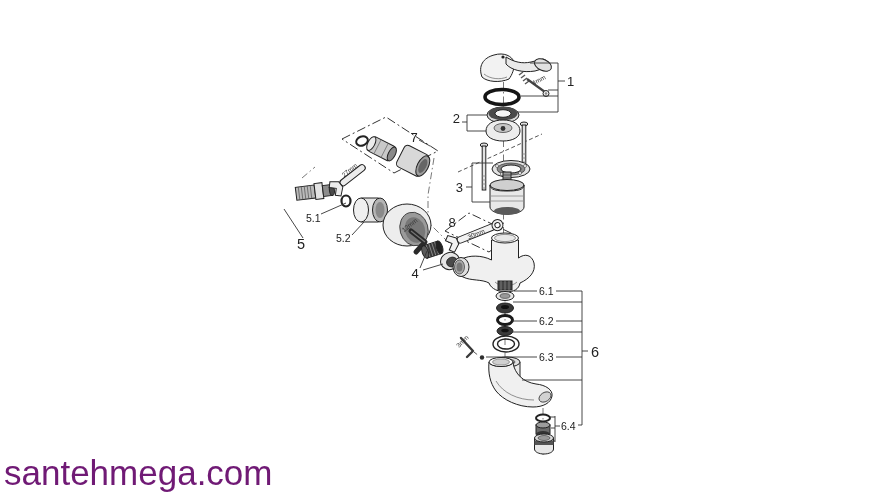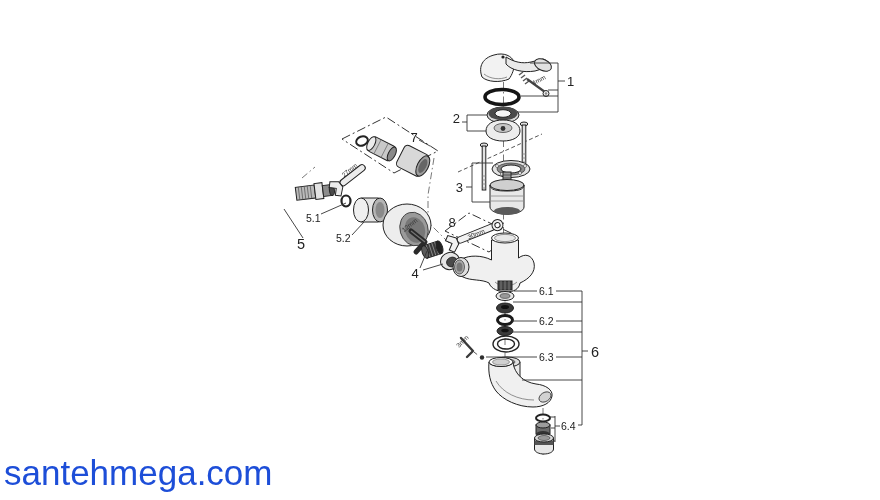--- a/index.html
+++ b/index.html
@@ -10,21 +10,21 @@
   .lbl-big{font-family:"Liberation Sans",sans-serif;font-size:14.5px;fill:#222;}
   .lbl-sub{font-family:"Liberation Sans",sans-serif;font-size:10.5px;fill:#222;}
   .lbl-tool{font-family:"Liberation Sans",sans-serif;font-size:6.5px;fill:#333;}
   .ldr{stroke:#333;stroke-width:0.9;fill:none;}
   .ctr{stroke:#555;stroke-width:0.8;fill:none;stroke-dasharray:7,3,1.5,3;}
   .dsh{stroke:#444;stroke-width:0.9;fill:none;stroke-dasharray:4,2.5;}
   .box{stroke:#333;stroke-width:1;fill:none;stroke-dasharray:9,3,2,3;}
   .p{stroke:#222;stroke-width:1;}
   .thin{stroke:#666;stroke-width:0.7;fill:none;}
   .watermark{position:absolute;left:4px;top:453px;font-size:35px;letter-spacing:0px;
-             color:#1d4ed8;font-family:"Liberation Sans",sans-serif;}
+             color:#701a75;font-family:"Liberation Sans",sans-serif;}
 </style>
 </head>
 <body>
 
 <div class="stage">
 <svg width="880" height="500" viewBox="0 0 880 500">
 
   <g>
     <line class="ctr" x1="503.5" y1="82" x2="503.5" y2="233"></line>
     <line class="ctr" x1="505" y1="280" x2="505" y2="390"></line>

